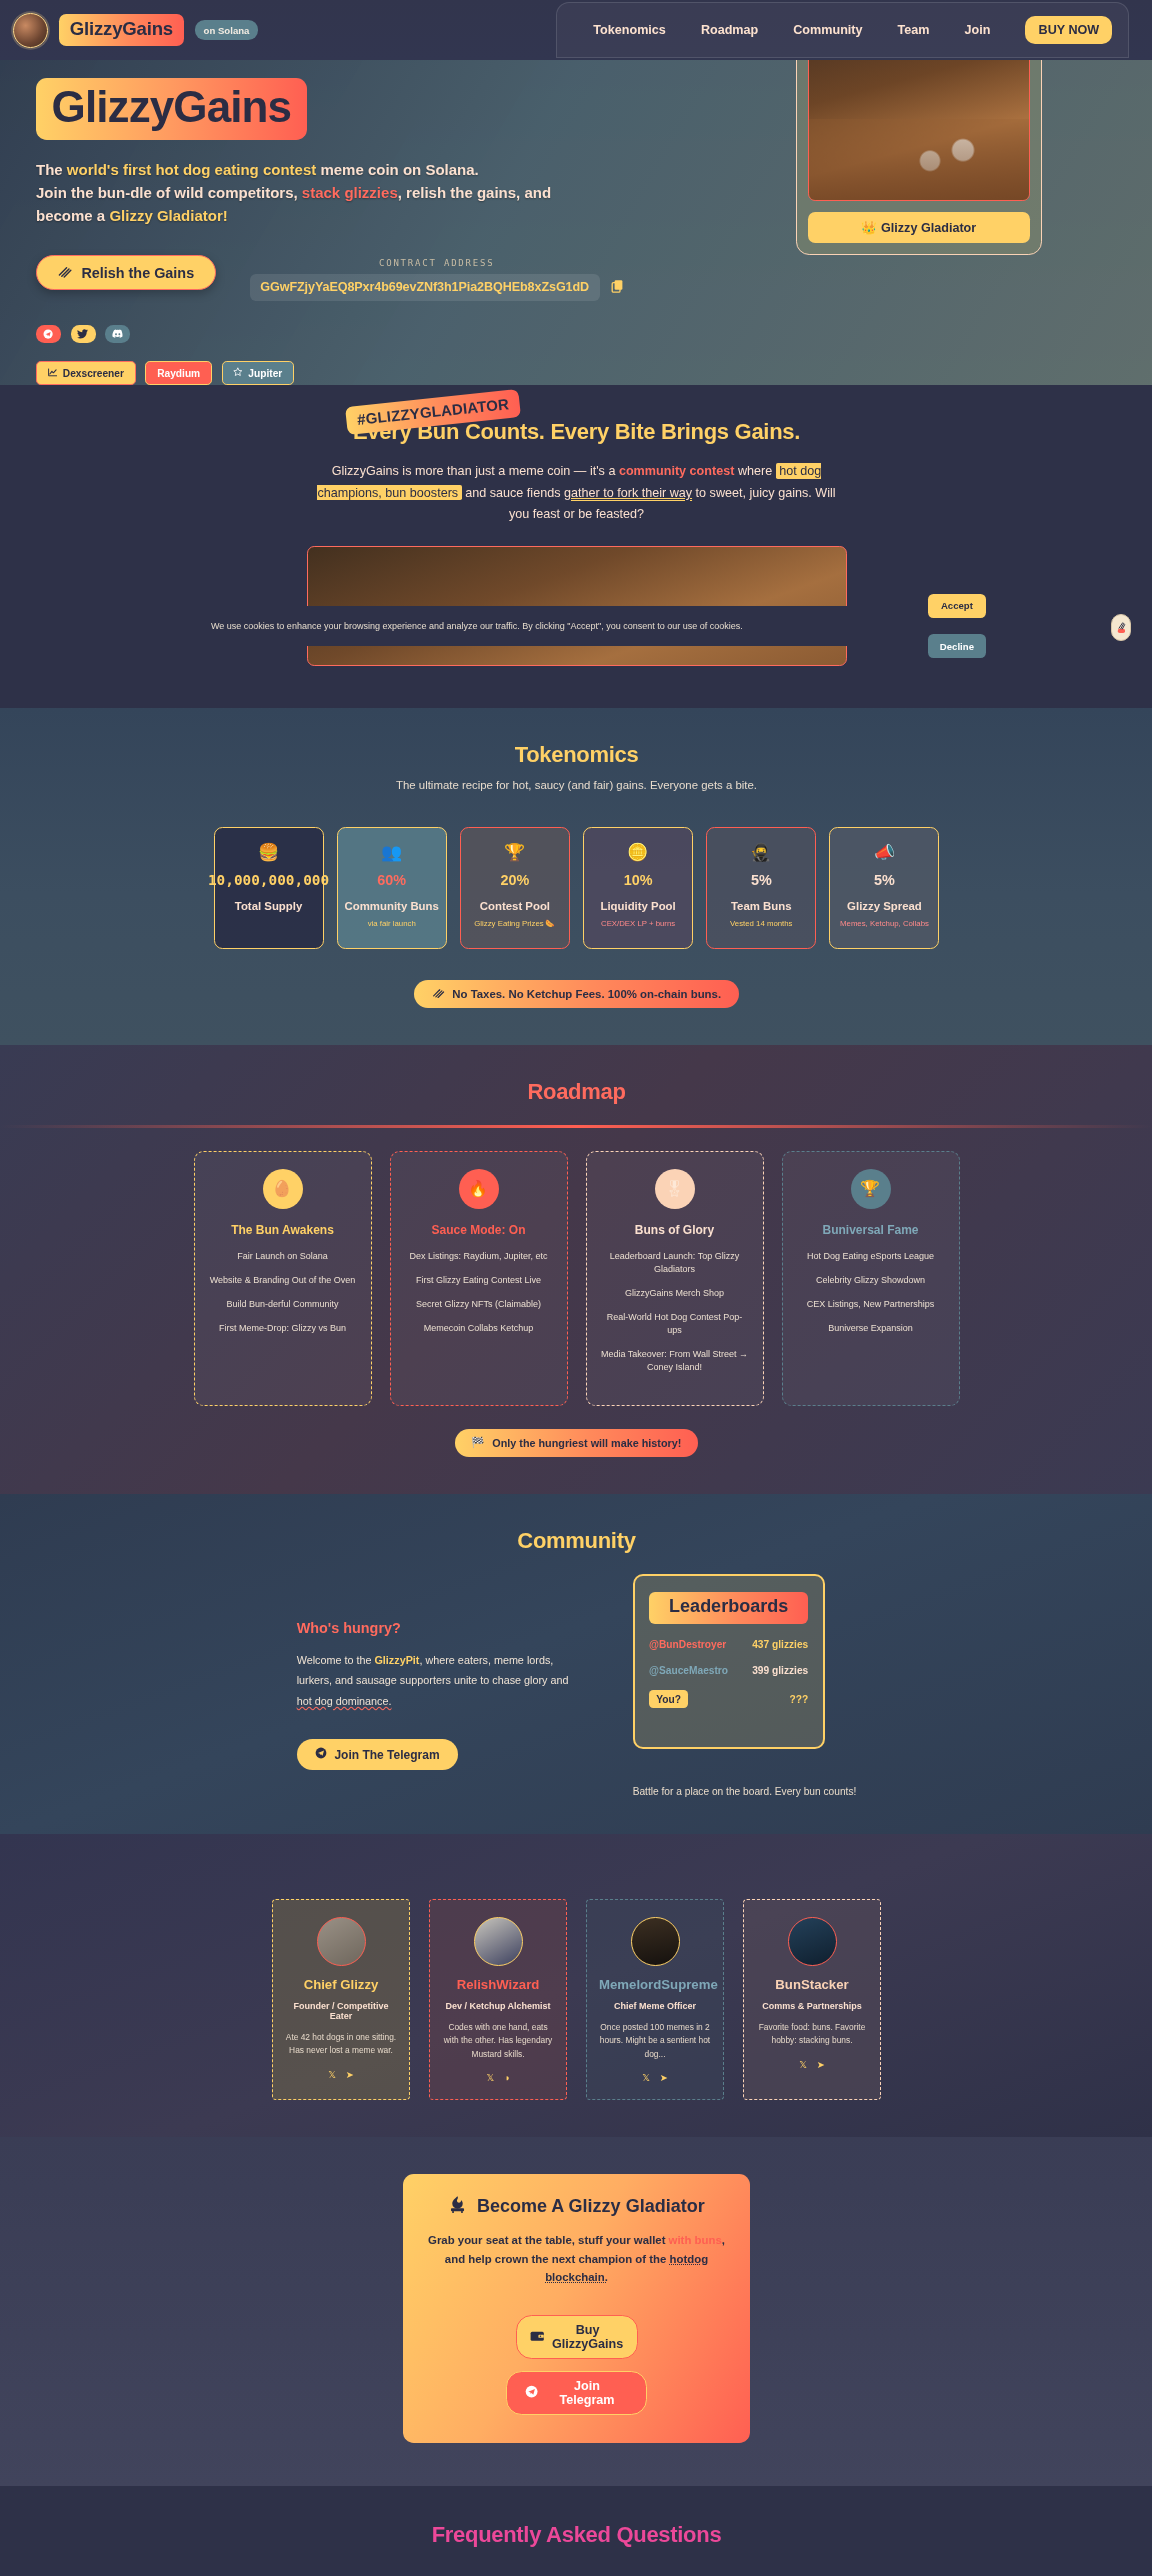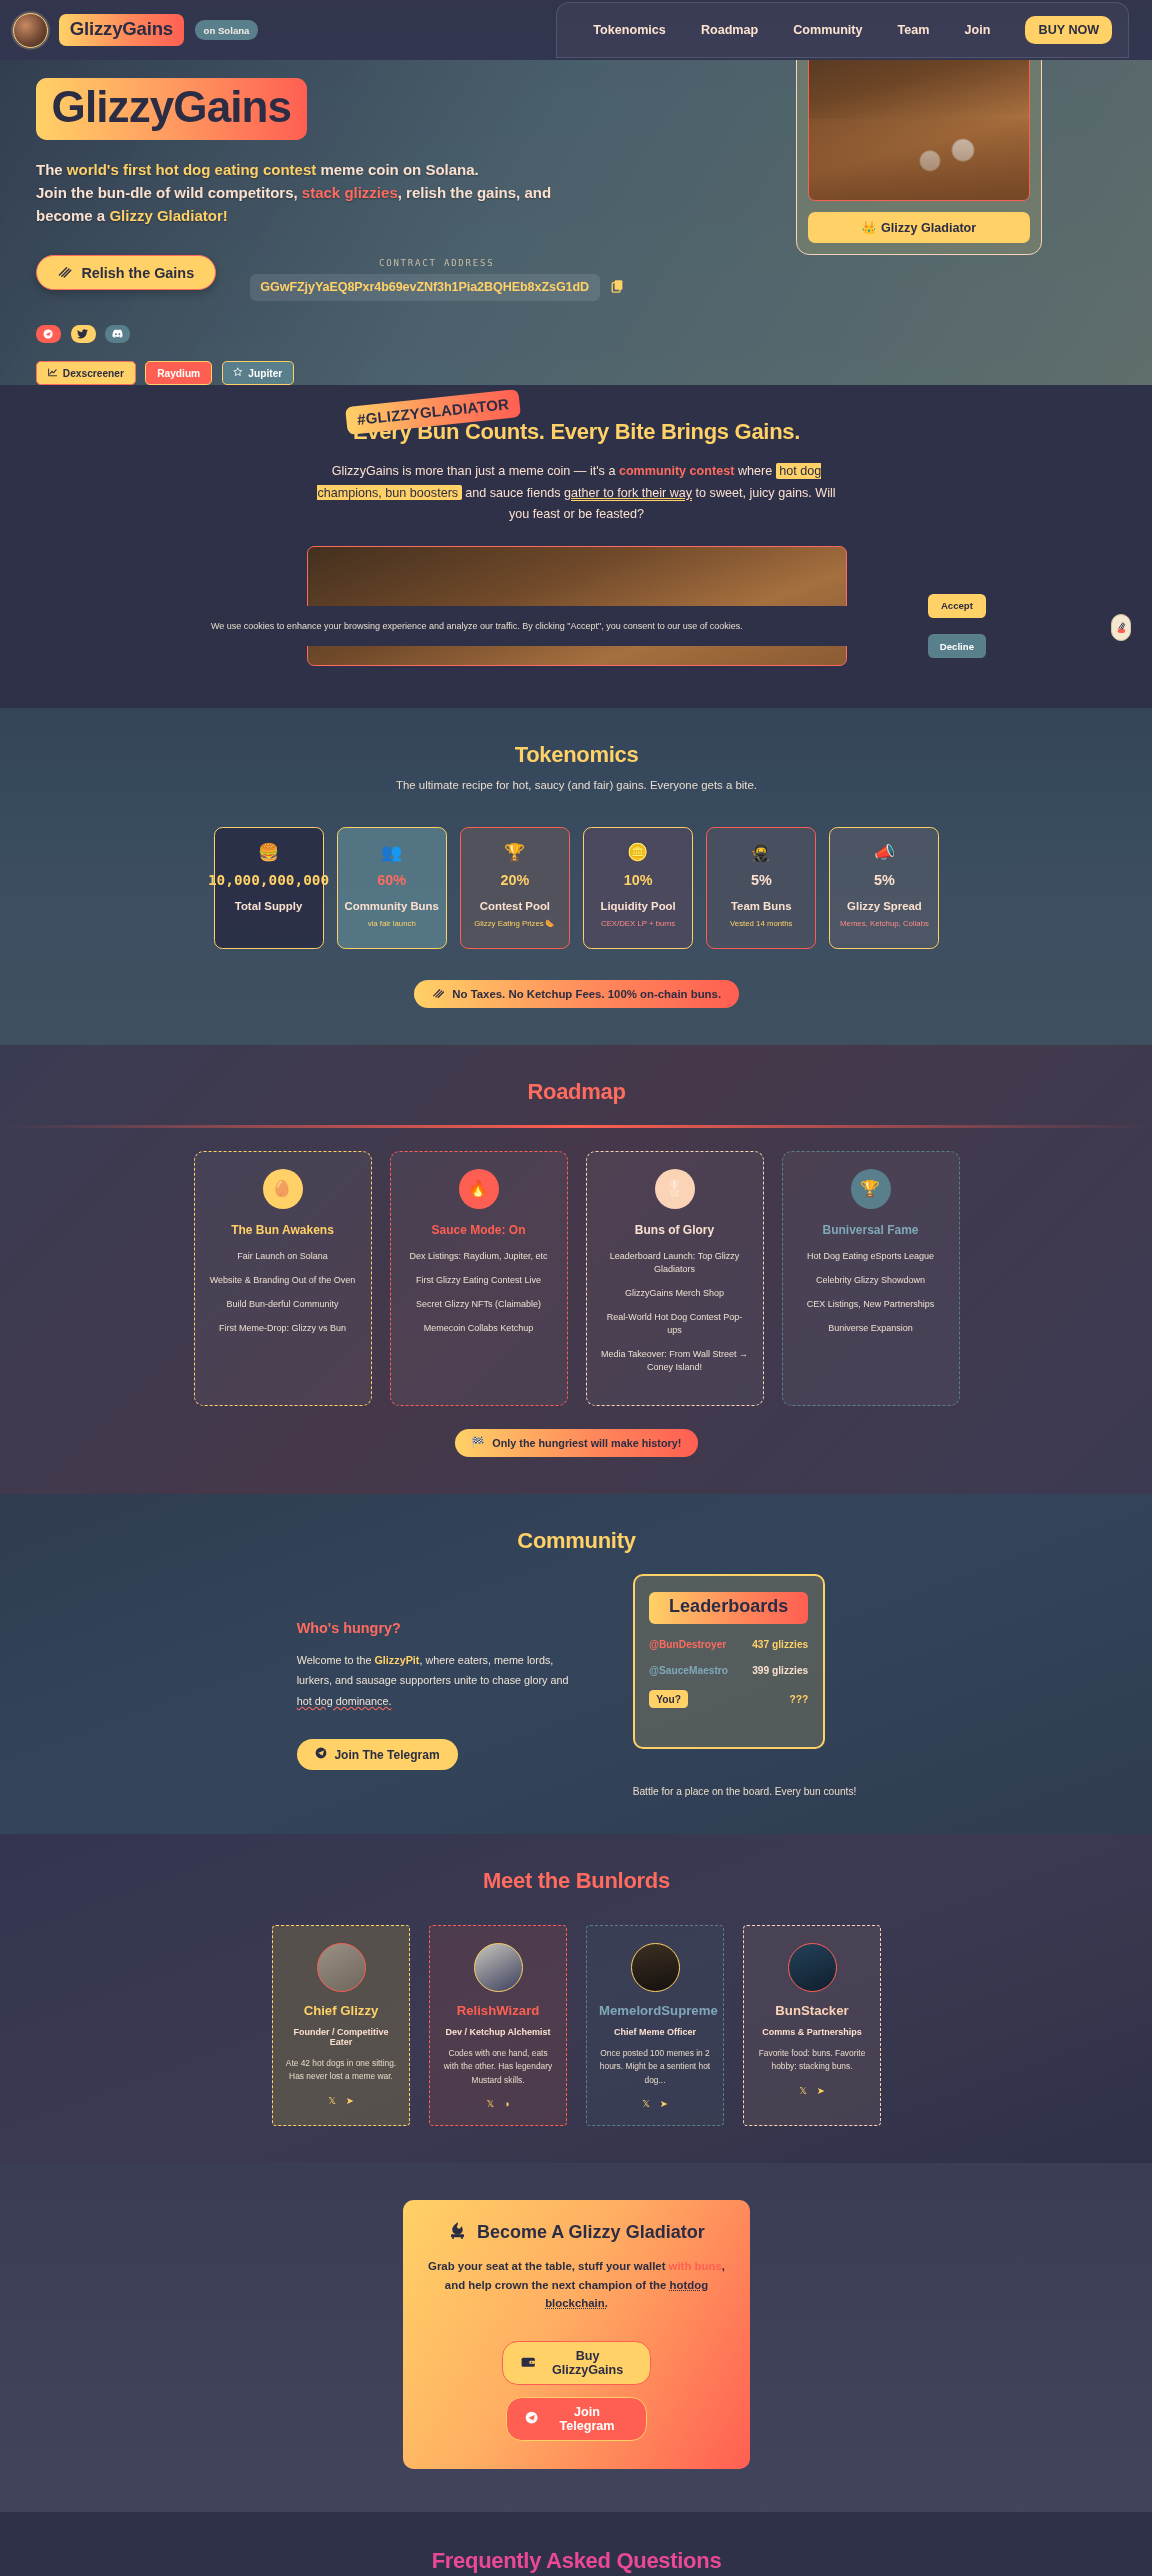--- a/index.html
+++ b/index.html
@@ -256,21 +256,21 @@
     color: #2b2d44; text-align: center;
   }
   .cta-title { font-size: 18px; font-weight: 800; display: flex; align-items: center;
     justify-content: center; gap: 9.6px; margin-bottom: 13.2px; text-align: center; }
   .cta-p { font-size: 11.4px; font-weight: 700; line-height: 1.62; }
   .cta-p .w { color: #ff5f52; }
   .cta-p .d { text-decoration: underline; text-decoration-style: dotted; }
   .cta-btn1 {
     margin: 28px auto 0; background: #ffd166; border: 1.2px solid #ff5f52; color: #2b2d44;
     font-size: 12.6px; font-weight: 800; padding: 7.2px 18px; border-radius: 15.6px;
-    display: flex; align-items: center; justify-content: center; gap: 7.8px; width: 149px; cursor: pointer;
+    display: flex; align-items: center; justify-content: center; gap: 7.8px; width: 122px; cursor: pointer;
   }
   .cta-btn2 {
     margin: 12px auto 0; background: #ff5f52; border: 1.2px solid #ffd166; color: #fff;
     font-size: 12.6px; font-weight: 800; padding: 7.2px 18px; border-radius: 15.6px;
     display: flex; align-items: center; justify-content: center; gap: 7.8px; width: 141px; cursor: pointer;
   }
 
   #faq { background: #2e3148; padding: 36px 0 42px; }
   #faq .sec-title { color: #ec4899; }
 </style>
@@ -543,21 +543,20 @@
             <span class="lb-you">You?</span>
             <span class="lb-score">???</span>
           </div>
         </div>
         <div class="lb-footer">Battle for a place on the board. Every bun counts!</div>
       </div>
     </div>
   </section>
 
   <section class="section" id="team">
-    <div class="sec-title">Meet the Bunlords</div>
     <div class="team-row" id="team-row">
         <div class="team-card" style="border: 1.8px dashed rgb(255, 209, 102); background: rgba(110, 100, 72, 0.55);">
           <div class="team-av" style="border:1.8px solid #ff5f52; background:linear-gradient(150deg,#9a9186,#6e665c)"></div>
           <div class="team-name" style="color:#ffd166">Chief Glizzy</div>
           <div class="team-role">Founder / Competitive Eater</div>
           <div class="team-bio">Ate 42 hot dogs in one sitting. Has never lost a meme war.</div>
           <div class="team-soc">
             <span>𝕏</span>
             <span>➤</span>
           </div>

